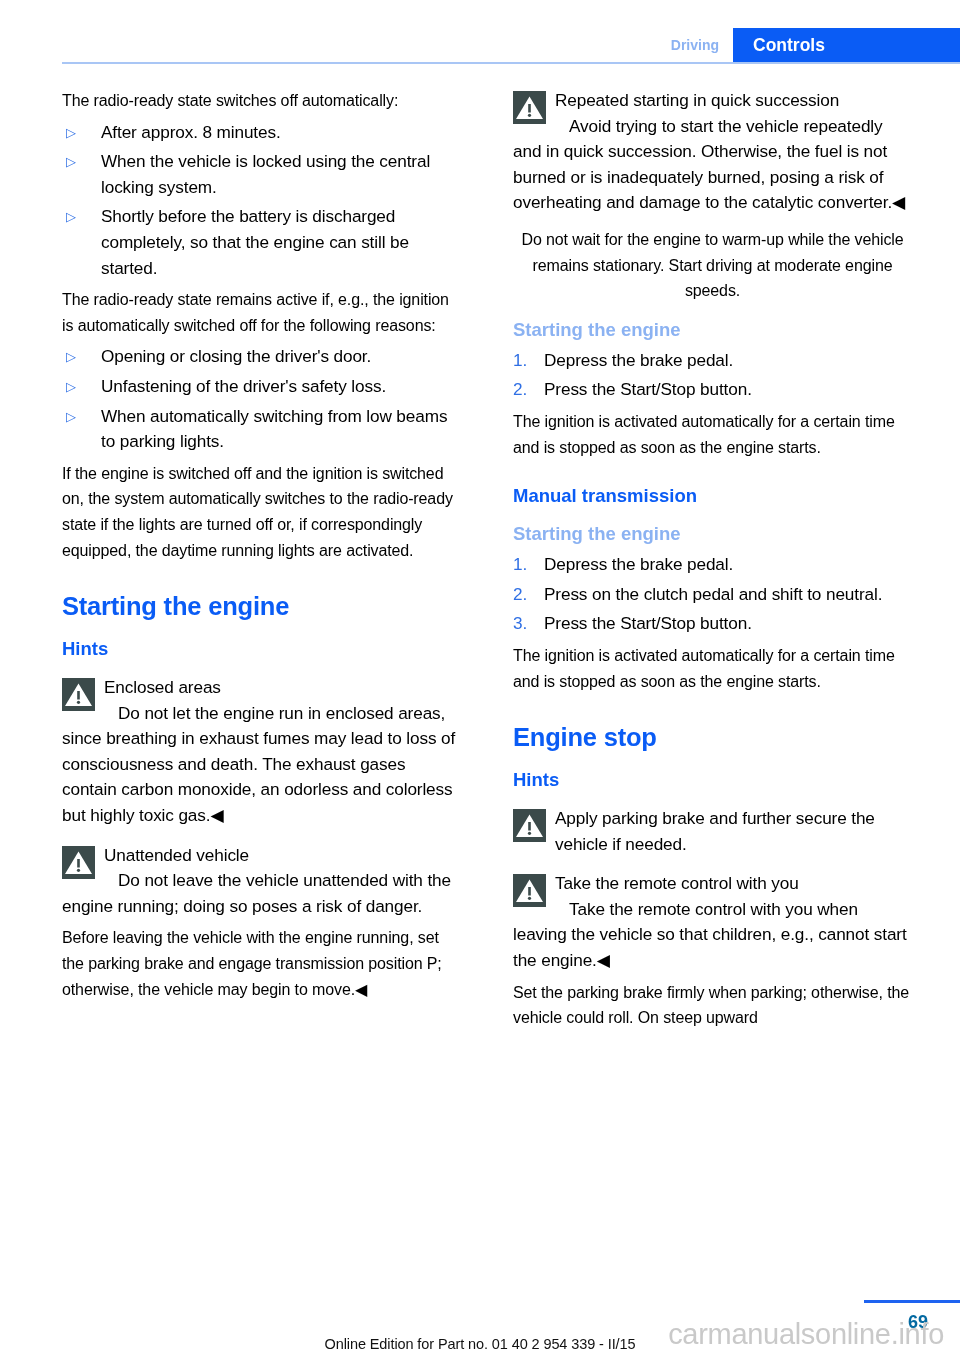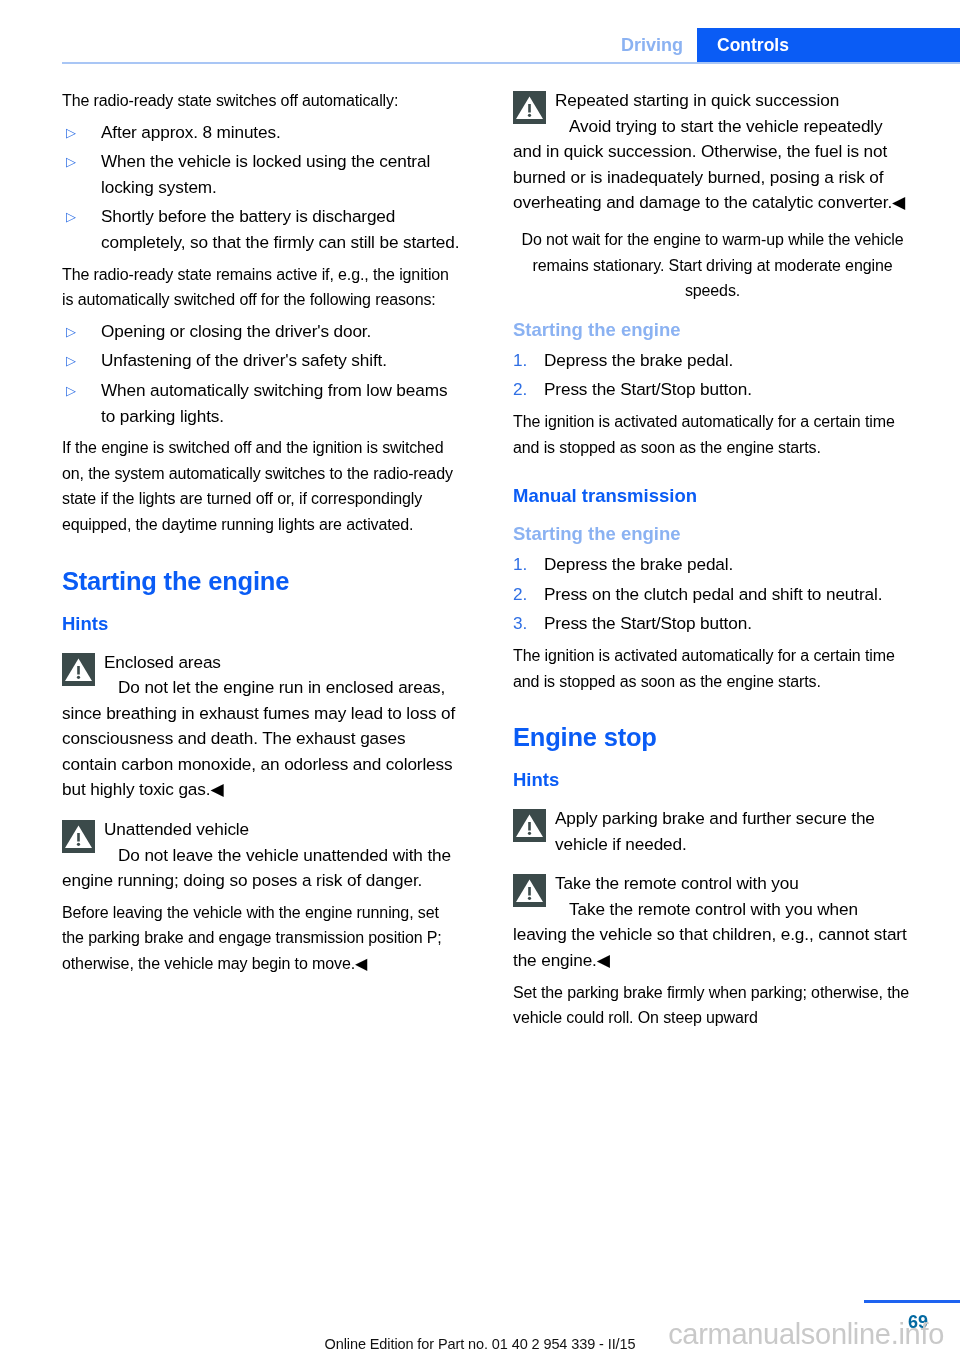--- a/index.html
+++ b/index.html
@@ -34,36 +34,36 @@
   }
   .breadcrumb {
     position: absolute;
     right: 0;
     top: 28px;
     display: flex;
     align-items: stretch;
     height: 34px;
   }
   .crumb-inactive {
-    font-size: 18px;
+    font-size: 14px;
     font-weight: bold;
     color: #8bb2f2;
     padding: 4px 14px 4px 10px;
     line-height: 26px;
     white-space: nowrap;
   }
   .crumb-active {
     font-size: 17.5px;
     font-weight: bold;
     color: #ffffff;
     background: #0a5cf5;
     padding: 4px 0 4px 20px;
     line-height: 26px;
     white-space: nowrap;
-    width: 263px;
+    width: 227px;
     box-sizing: border-box;
   }
 
   
   .content {
     position: absolute;
     top: 88px;
     left: 0;
     width: 960px;
   }
@@ -228,34 +228,34 @@
       <li class="bullet-item">
         <span class="bullet-marker">▷</span>
         <span class="item-text">After approx. 8 minutes.</span>
       </li>
       <li class="bullet-item">
         <span class="bullet-marker">▷</span>
         <span class="item-text">When the vehicle is locked using the central locking system.</span>
       </li>
       <li class="bullet-item">
         <span class="bullet-marker">▷</span>
-        <span class="item-text">Shortly before the battery is discharged completely, so that the firmly can still be started.</span>
+        <span class="item-text">Shortly before the battery is discharged completely, so that the engine can still be started.</span>
       </li>
     </ul>
 
     <p class="para">The radio-ready state remains active if, e.g., the ignition is automatically switched off for the following reasons:</p>
 
     <ul class="bullets">
       <li class="bullet-item">
         <span class="bullet-marker">▷</span>
         <span class="item-text">Opening or closing the driver's door.</span>
       </li>
       <li class="bullet-item">
         <span class="bullet-marker">▷</span>
-        <span class="item-text">Unfastening of the driver's safety shift.</span>
+        <span class="item-text">Unfastening of the driver's safety loss.</span>
       </li>
       <li class="bullet-item">
         <span class="bullet-marker">▷</span>
         <span class="item-text">When automatically switching from low beams to parking lights.</span>
       </li>
     </ul>
 
     <p class="para">If the engine is switched off and the ignition is switched on, the system automatically switches to the radio-ready state if the lights are turned off or, if correspondingly equipped, the daytime running lights are activated.</p>
 
     <h1 class="h-main">Starting the engine</h1>

